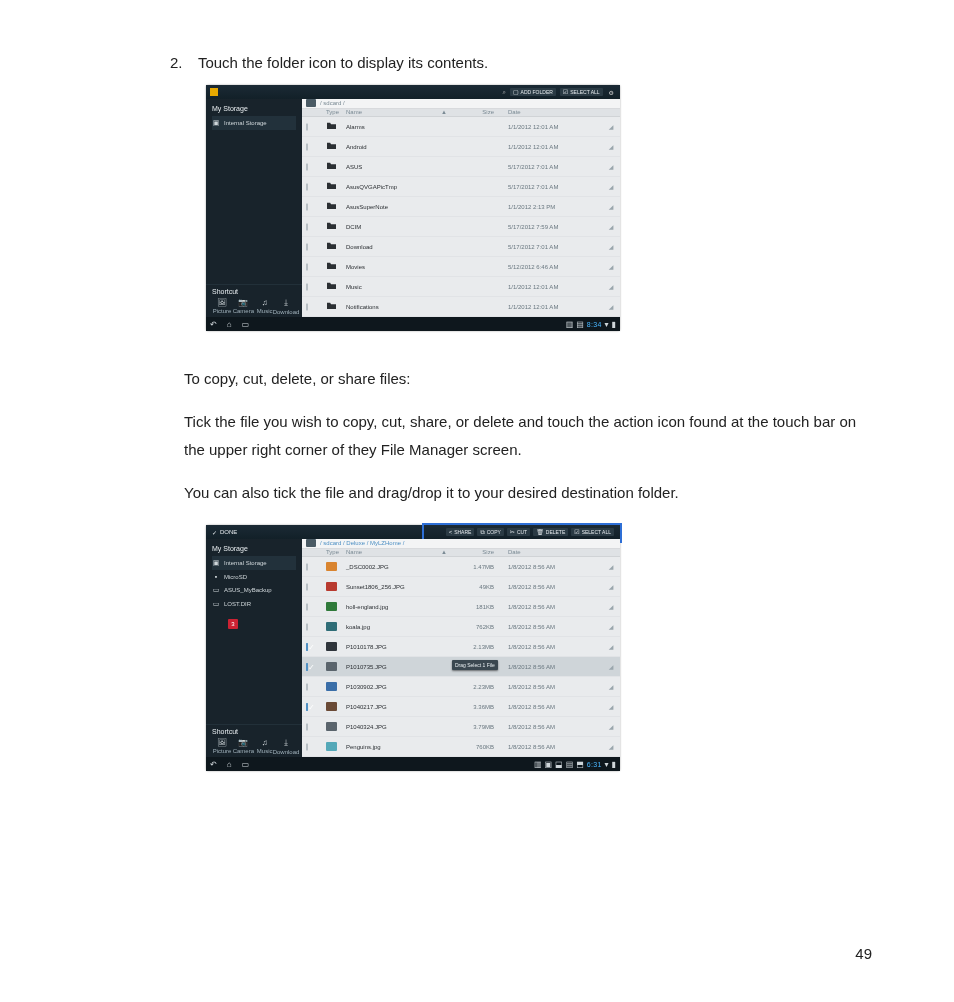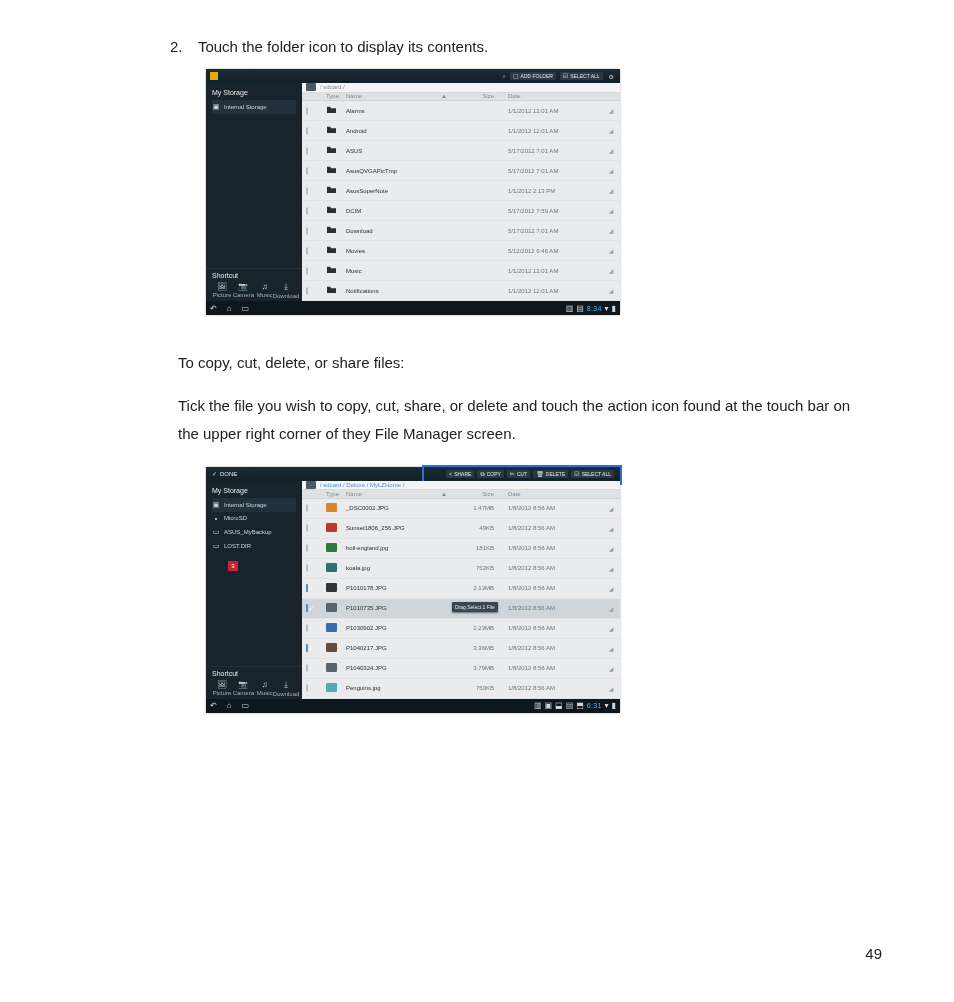--- a/index.html
+++ b/index.html
@@ -7,35 +7,35 @@
     padding: 0;
     background: #fff;
     font-family: Arial, Helvetica, sans-serif;
     color: #222;
   }
   .page {
     width: 954px;
     height: 1002px;
     position: relative;
     box-sizing: border-box;
-    padding: 38px 80px 40px 170px;
+    padding: 54px 80px 40px 170px;
   }
   .step-line {
     font-size: 15px;
     margin-bottom: 14px;
   }
   .step-num { display:inline-block; width:24px; }
   .para {
     font-size: 15px;
     line-height: 1.9;
-    margin: 14px 0 0 8px;
+    margin: 14px 0 0 14px;
   }
   .page-num {
     position: absolute;
-    right: 72px;
+    right: 82px;
     bottom: 40px;
     font-size: 15px;
   }
 
   
   .shot {
     width: 414px;
     margin: 8px 0 34px 36px;
     background: #000;
     border-radius: 2px;
@@ -386,20 +386,21 @@
         <span class="ic">▤</span>
         <span class="clock">8:34</span>
         <span class="ic">▾</span>
         <span class="ic">▮</span>
       </div>
     </div>
   </div>
 
   <div class="para">To copy, cut, delete, or share files:</div>
   <div class="para">Tick the file you wish to copy, cut, share, or delete and touch the action icon found at the touch bar on the upper right corner of they File Manager screen.</div>
+  <div class="para">You can also tick the file and drag/drop it to your desired destination folder.</div>
 
   <div class="shot shot2" style="margin-top:18px;">
     <div class="topbar">
       <span class="done">
         <span>✓</span>
         <span>DONE</span>
       </span>
       <div class="actions" id="actions2">
           <span class="tb-btn">
             <span class="ic">&lt;</span>

